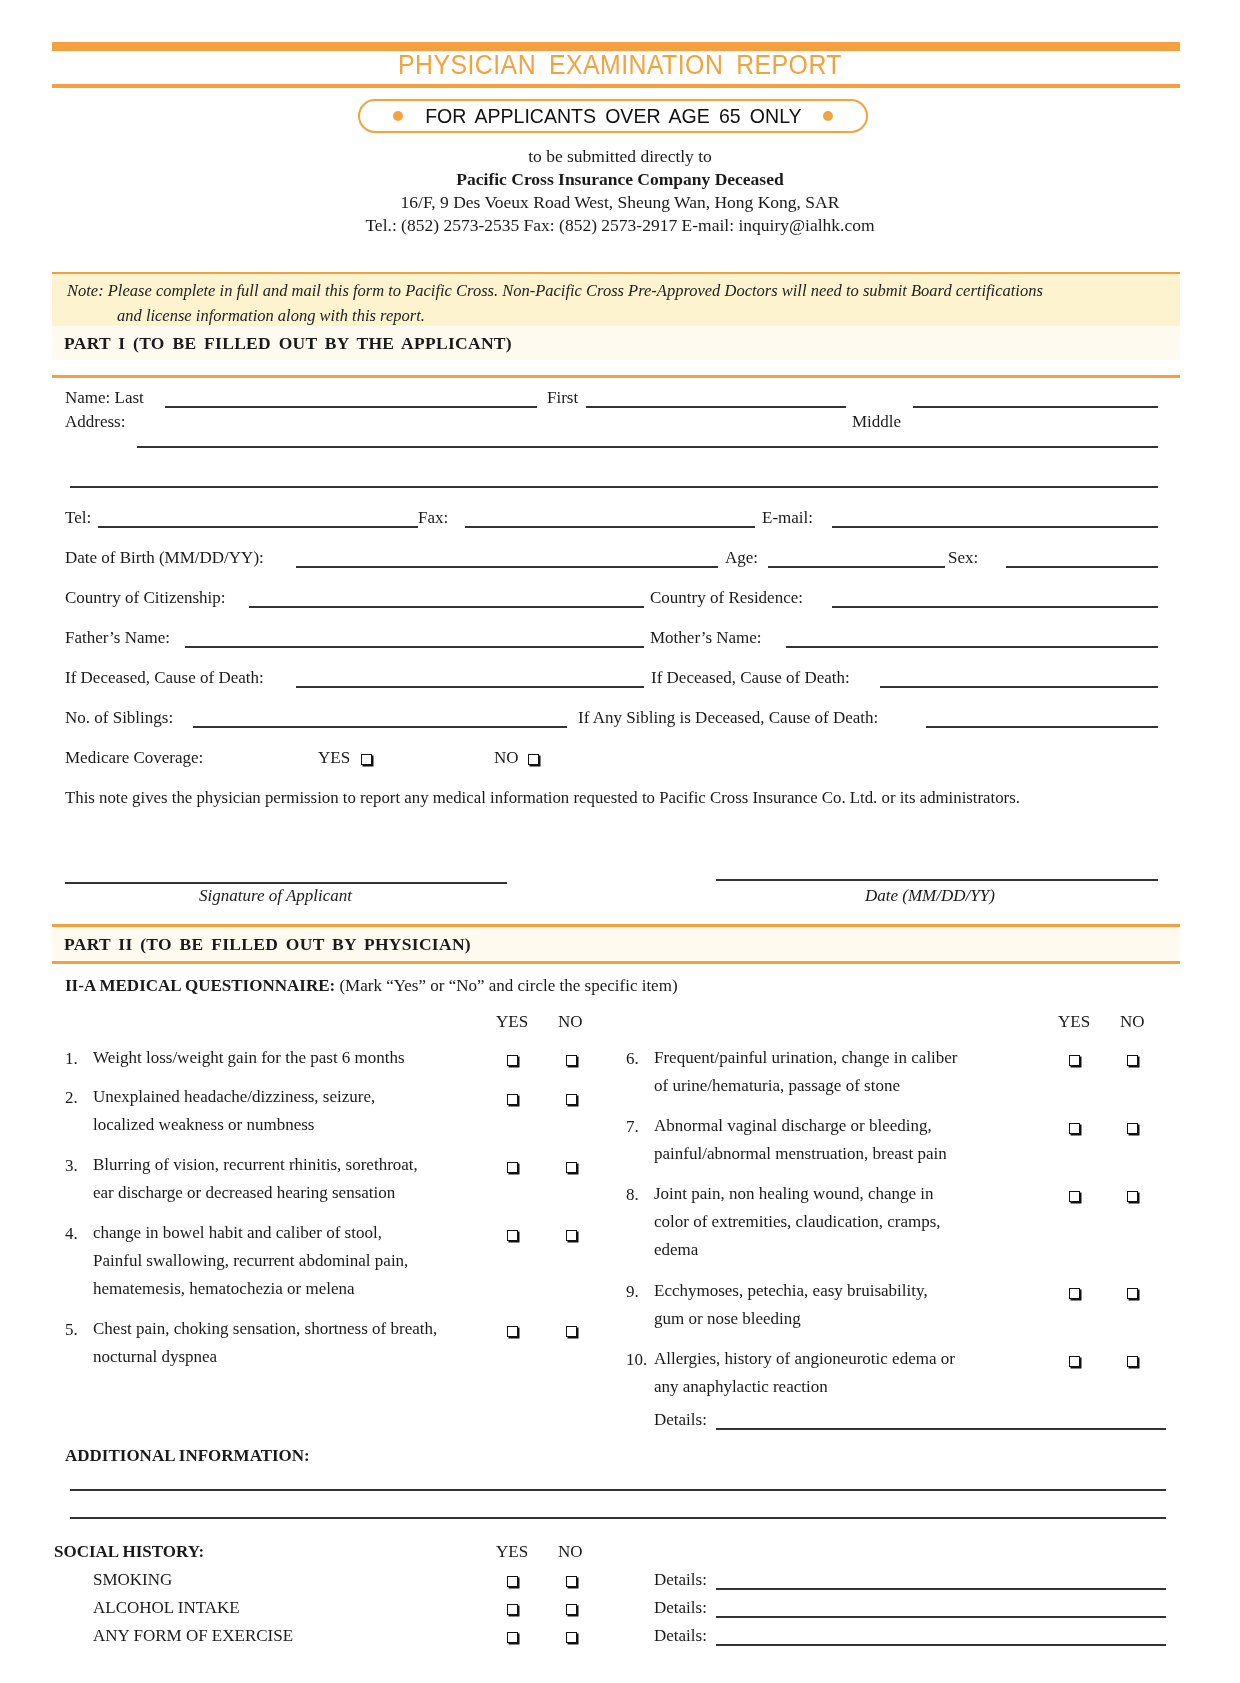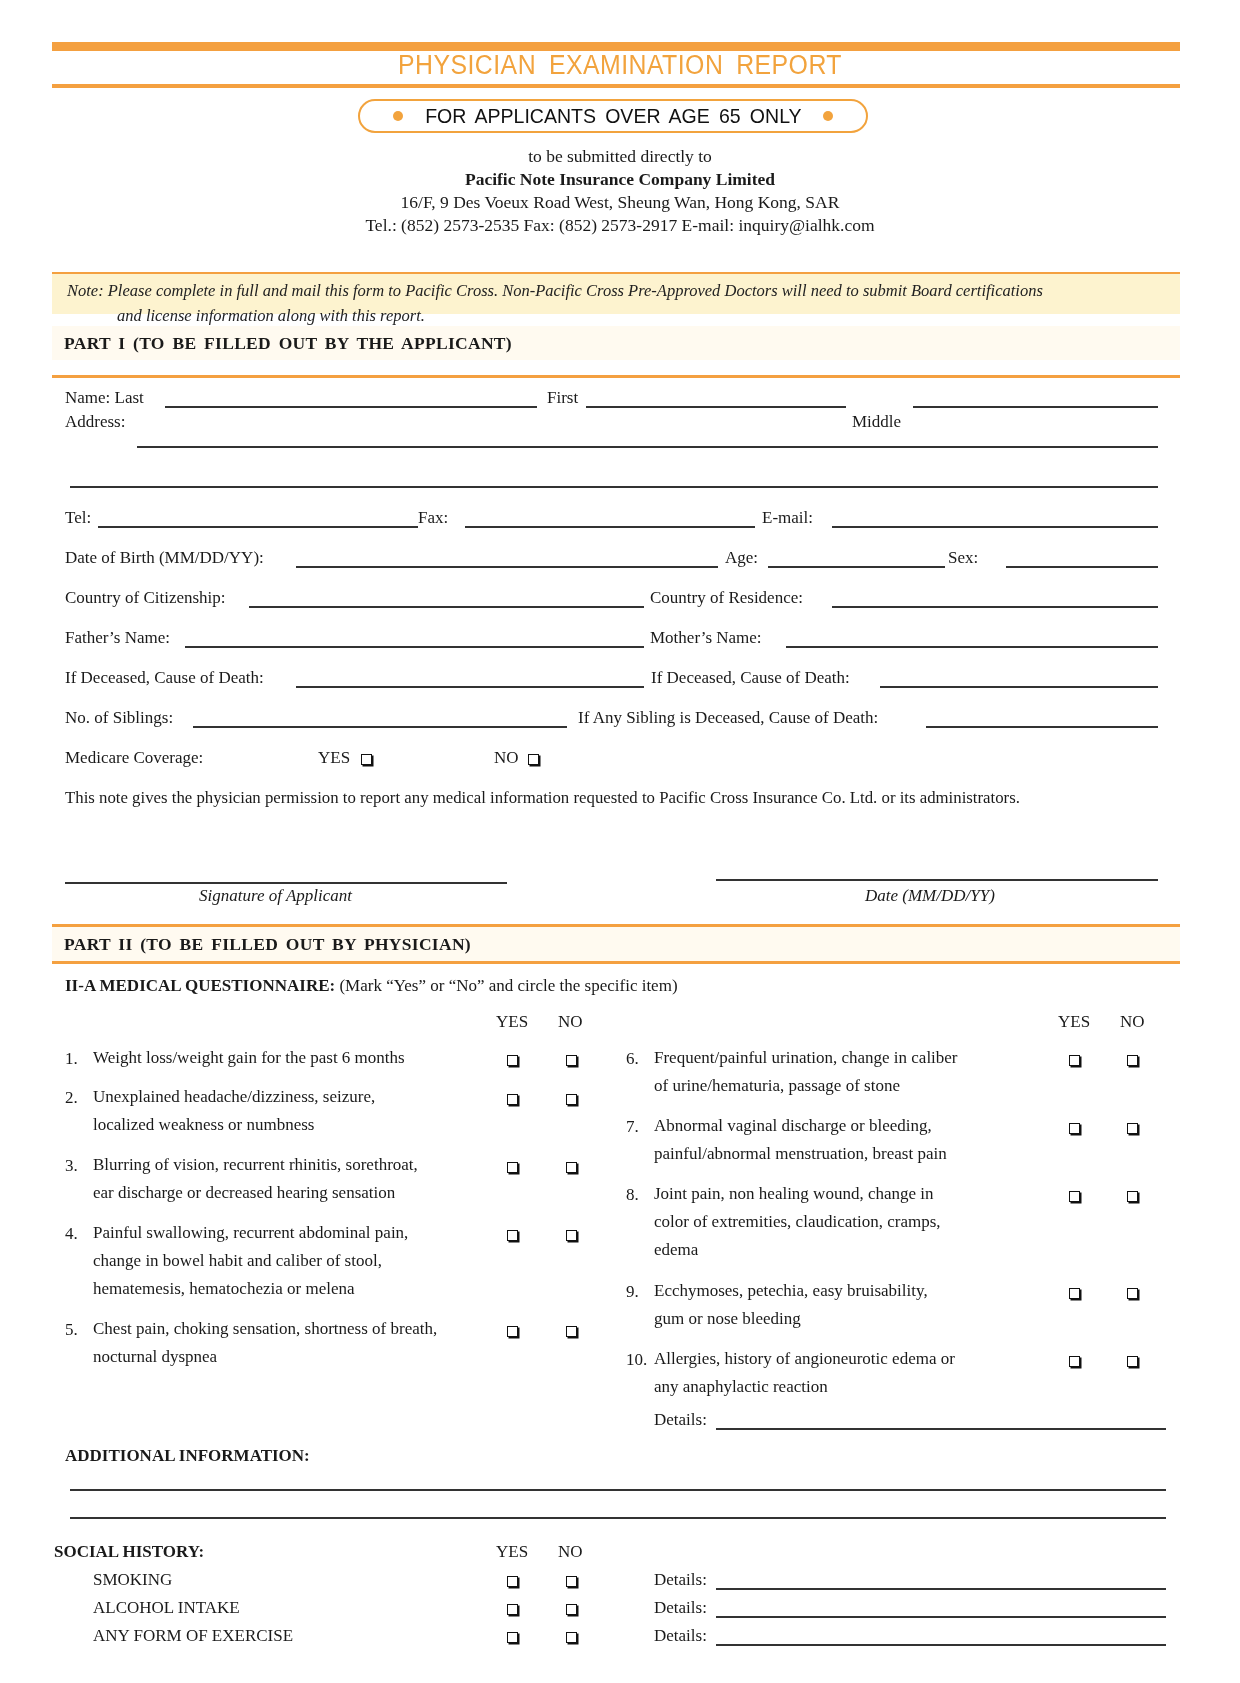--- a/index.html
+++ b/index.html
@@ -13,21 +13,21 @@
 
     .pill { position: absolute; left: 358px; top: 99px; width: 510px; height: 34px;
       border: 2px solid #f2a33d; border-radius: 18px; display: flex; align-items: center; justify-content: center; gap: 8px; background: #fff; }
     .pill .dot { width: 10px; height: 10px; border-radius: 50%; background: #f2a33d; }
     .pill .pill-text { font-family: "Liberation Sans", "DejaVu Sans", sans-serif; font-size: 21px; color: #111;
       word-spacing: 4px; transform: scaleX(0.93); }
 
     .center-lines { position: absolute; left: 0; width: 1240px; top: 145px; text-align: center; font-size: 17.5px; line-height: 23px; }
     .center-lines .bold { font-weight: bold; }
 
-    .note { position: absolute; left: 52px; top: 274px; width: 1128px; height: 40px; background: #fdf3cf;
+    .note { position: absolute; left: 52px; top: 274px; width: 1128px; height: 52px; background: #fdf3cf;
       font-style: italic; font-size: 16.5px; line-height: 25px; padding: 4px 10px 0 15px; color: #222; }
     .note .indent { padding-left: 50px; display: block; }
 
     .part-header { position: absolute; left: 52px; width: 1128px; height: 34px; background: #fffaf0;
       font-weight: bold; font-size: 17.5px; padding-left: 12px; line-height: 34px; letter-spacing: 0.3px; word-spacing: 3px; }
 
     .lbl { position: absolute; font-size: 17px; white-space: nowrap; }
     .line { position: absolute; height: 1.5px; background: #333; }
 
     .cb { position: absolute; width: 11px; height: 11px; border: 1px solid #111; box-shadow: 1.5px 1.5px 0 #111; background: #fff; }
@@ -45,21 +45,21 @@
 <div class="orange-bar" style="top:84px;height:4px;"></div>
 
 <div class="pill">
   <span class="dot"></span>
   <span class="pill-text">FOR APPLICANTS OVER AGE 65 ONLY</span>
   <span class="dot"></span>
 </div>
 
 <div class="center-lines">
   <div>to be submitted directly to</div>
-  <div class="bold">Pacific Note Insurance Company Limited</div>
+  <div class="bold">Pacific Cross Insurance Company Deceased</div>
   <div>16/F, 9 Des Voeux Road West, Sheung Wan, Hong Kong, SAR</div>
   <div>Tel.: (852) 2573-2535  Fax: (852) 2573-2917  E-mail: inquiry@ialhk.com</div>
 </div>
 
 <div class="orange-bar" style="top:272px;height:3px;"></div>
 <div class="note">
   <span>Note:  Please complete in full and mail this form to Pacific Cross.  Non-Pacific Cross Pre-Approved Doctors will need to submit Board certifications</span>
   <span class="indent">and license information along with this report.</span>
 </div>
 <div class="orange-bar" style="top:330px;height:4px;"></div>
@@ -155,22 +155,22 @@
     <div class="cb" style="left: 566px; top: 1094px;"></div>
     <div class="q-num" style="left: 65px; top: 1156px;">3.</div>
     <div class="q-text" style="left: 93px; top: 1151px;">
       <div>Blurring of vision, recurrent rhinitis, sorethroat,</div>
       <div>ear discharge or decreased hearing sensation</div>
     </div>
     <div class="cb" style="left: 507px; top: 1162px;"></div>
     <div class="cb" style="left: 566px; top: 1162px;"></div>
     <div class="q-num" style="left: 65px; top: 1224px;">4.</div>
     <div class="q-text" style="left: 93px; top: 1219px;">
+      <div>change in bowel habit and caliber of stool,</div>
       <div>Painful swallowing, recurrent abdominal pain,</div>
-      <div>change in bowel habit and caliber of stool,</div>
       <div>hematemesis, hematochezia or melena</div>
     </div>
     <div class="cb" style="left: 507px; top: 1230px;"></div>
     <div class="cb" style="left: 566px; top: 1230px;"></div>
     <div class="q-num" style="left: 65px; top: 1320px;">5.</div>
     <div class="q-text" style="left: 93px; top: 1315px;">
       <div>Chest pain, choking sensation, shortness of breath,</div>
       <div>nocturnal dyspnea</div>
     </div>
     <div class="cb" style="left: 507px; top: 1326px;"></div>

